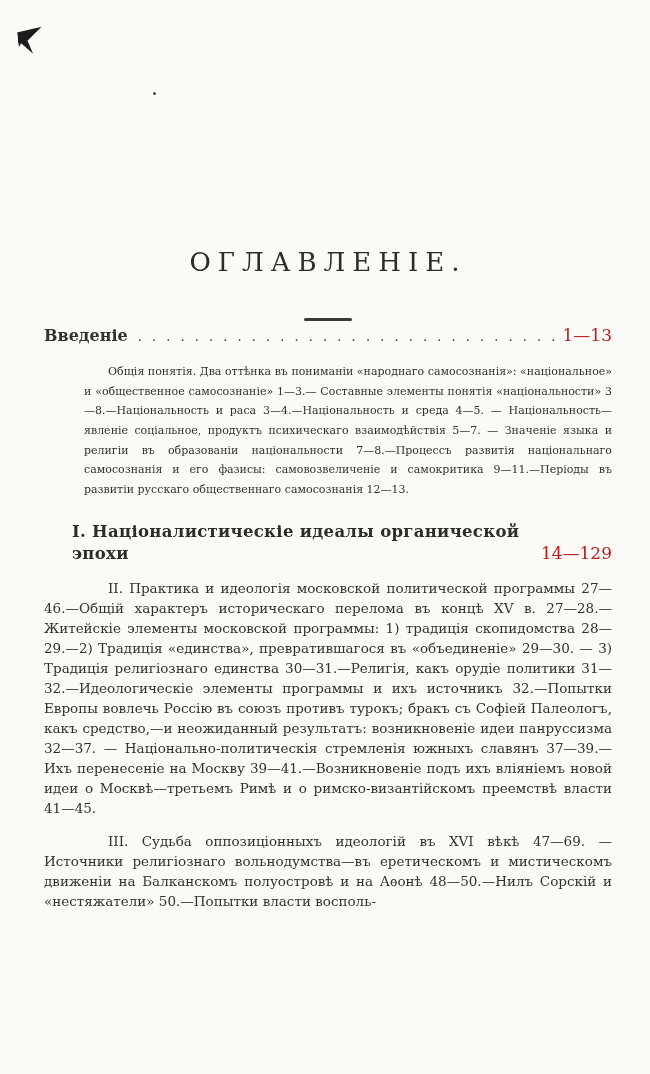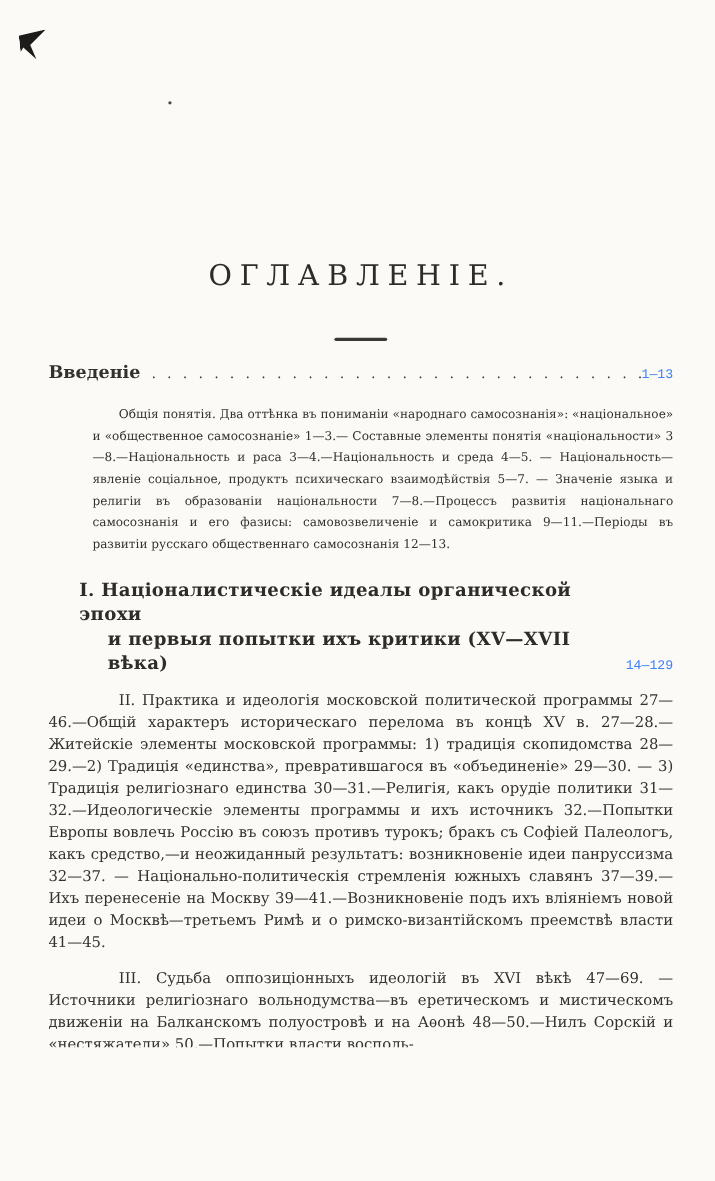--- a/index.html
+++ b/index.html
@@ -6,21 +6,21 @@
   body { background: #fbfaf7; width: 650px; height: 1074px; overflow: hidden; }
 
   .page {
     position: relative;
     width: 650px;
     height: 952px;
     box-sizing: border-box;
     background: #fbfaf7;
     color: #33312e;
     font-family: "DejaVu Serif", "Liberation Serif", serif;
-    padding: 0 38px 0 44px;
+    padding: 11px 38px 0 44px;
     overflow: hidden;
   }
 
   
   .ink-mark {
     position: absolute;
     left: 18px; top: 28px;
     width: 25px; height: 26px;
     background: #1d1c1a;
     clip-path: polygon(0% 12%, 100% 0%, 38% 48%, 55% 100%, 12% 55%, 0% 70%);
@@ -57,42 +57,41 @@
     text-align: right;
     font-size: 11px;
     font-weight: 700;
     letter-spacing: 1.5px;
     color: #2f2d2a;
   }
 
   .toc-entry {
     display: flex;
     align-items: baseline;
-    margin-top: 18px;
+    margin-top: 4px;
     font-size: 16px;
     font-weight: 700;
     line-height: 21px;
   }
   .entry-label { flex: none; }
   .leader {
     flex: 1 1 auto;
     overflow: hidden;
     white-space: nowrap;
     font-size: 13px;
     font-weight: 400;
     letter-spacing: 3px;
     padding: 0 8px 0 10px;
     color: #3a3835;
   }
   .pages {
     flex: none;
-    font-size: 12px;
+    font-size: 17px;
     font-weight: 400;
-    color: #3b82f6;
-    font-family: Liberation Mono, monospace;
+    color: #b91c1c;
   }
 
   .indent-para {
     margin: 15px 0 0 40px;
     font-size: 11px;
     line-height: 19.6px;
     text-align: justify;
     text-indent: 24px;
   }
 
@@ -140,21 +139,20 @@
   <div>
       <div class="toc-entry">
         <span class="entry-label">Введеніе</span>
         <span class="leader">. . . . . . . . . . . . . . . . . . . . . . . . . . . . . . . . . . . . . . . . . . . . . . . .</span>
         <span class="pages">1—13</span>
       </div>
       <p class="indent-para">Общія понятія. Два оттѣнка въ пониманіи «народнаго самосознанія»: «національное» и «общественное самосознаніе» 1—3.— Составные элементы понятія «національности» 3—8.—Національность и раса 3—4.—Національность и среда 4—5. — Національность—явленіе соціальное, продуктъ психическаго взаимодѣйствія 5—7. — Значеніе языка и религіи въ образованіи національности 7—8.—Процессъ развитія національнаго самосознанія и его фазисы: самовозвеличеніе и самокритика 9—11.—Періоды въ развитіи русскаго общественнаго самосознанія 12—13.</p>
       <div class="section">
         <div class="section-lines">
           <div class="section-line1">I. Націоналистическіе идеалы органической эпохи</div>
-          <div class="section-line2">и первыя попытки ихъ критики (XV—XVII вѣка)</div>
         </div>
         <span class="pages section-pages">14—129</span>
       </div>
       <p class="para">II. Практика и идеологія московской политической программы 27—46.—Общій характеръ историческаго перелома въ концѣ XV в. 27—28.—Житейскіе элементы московской программы: 1) традиція скопидомства 28—29.—2) Традиція «единства», превратившагося въ «объединеніе» 29—30. — 3) Традиція религіознаго единства 30—31.—Религія, какъ орудіе политики 31—32.—Идеологическіе элементы программы и ихъ источникъ 32.—Попытки Европы вовлечь Россію въ союзъ противъ турокъ; бракъ съ Софіей Палеологъ, какъ средство,—и неожиданный результатъ: возникновеніе идеи панруссизма 32—37. — Національно-политическія стремленія южныхъ славянъ 37—39.—Ихъ перенесеніе на Москву 39—41.—Возникновеніе подъ ихъ вліяніемъ новой идеи о Москвѣ—третьемъ Римѣ и о римско-византійскомъ преемствѣ власти 41—45.</p>
       <p class="para">III. Судьба оппозиціонныхъ идеологій въ XVI вѣкѣ 47—69. — Источники религіознаго вольнодумства—въ еретическомъ и мистическомъ движеніи на Балканскомъ полуостровѣ и на Аѳонѣ 48—50.—Нилъ Сорскій и «нестяжатели» 50.—Попытки власти восполь-</p>
     </div>
 
 </div>
 
 </body></html>

